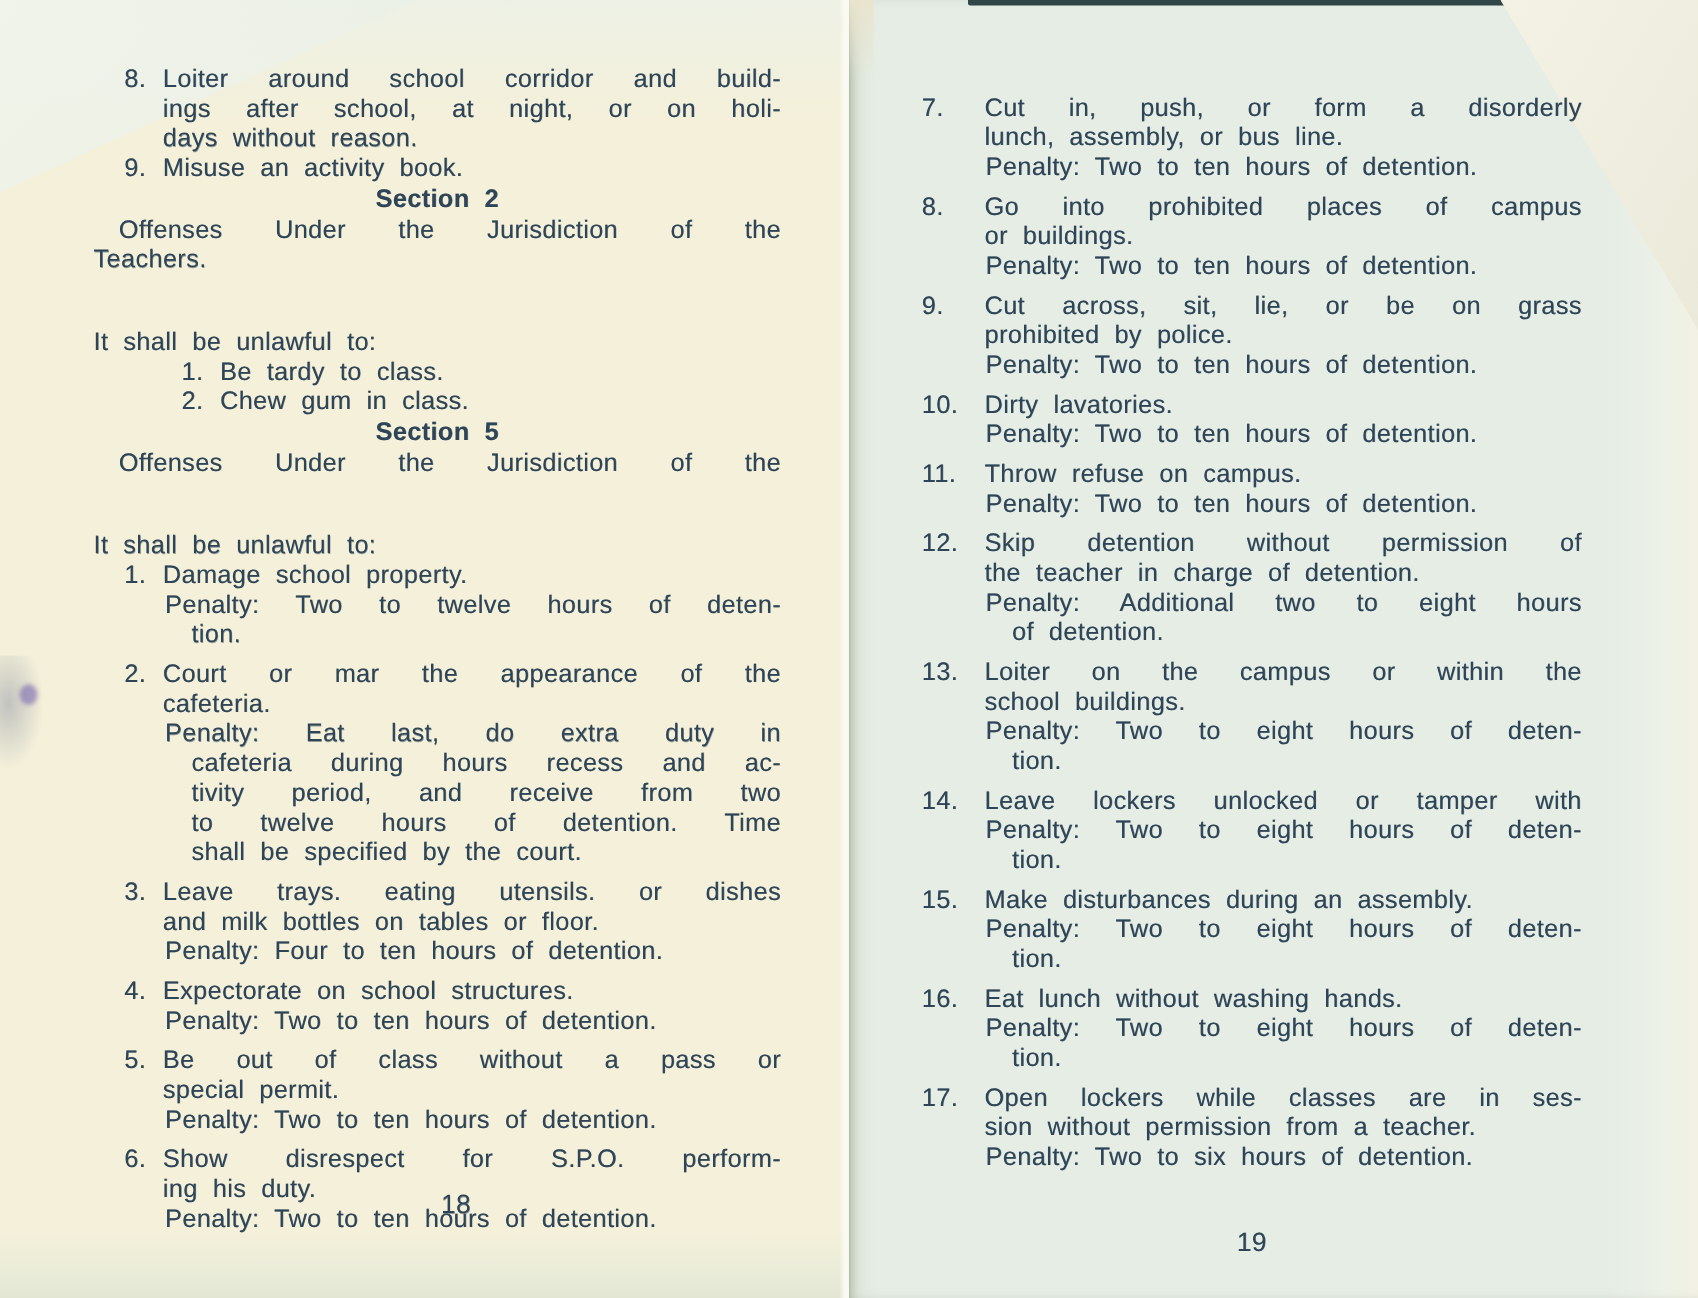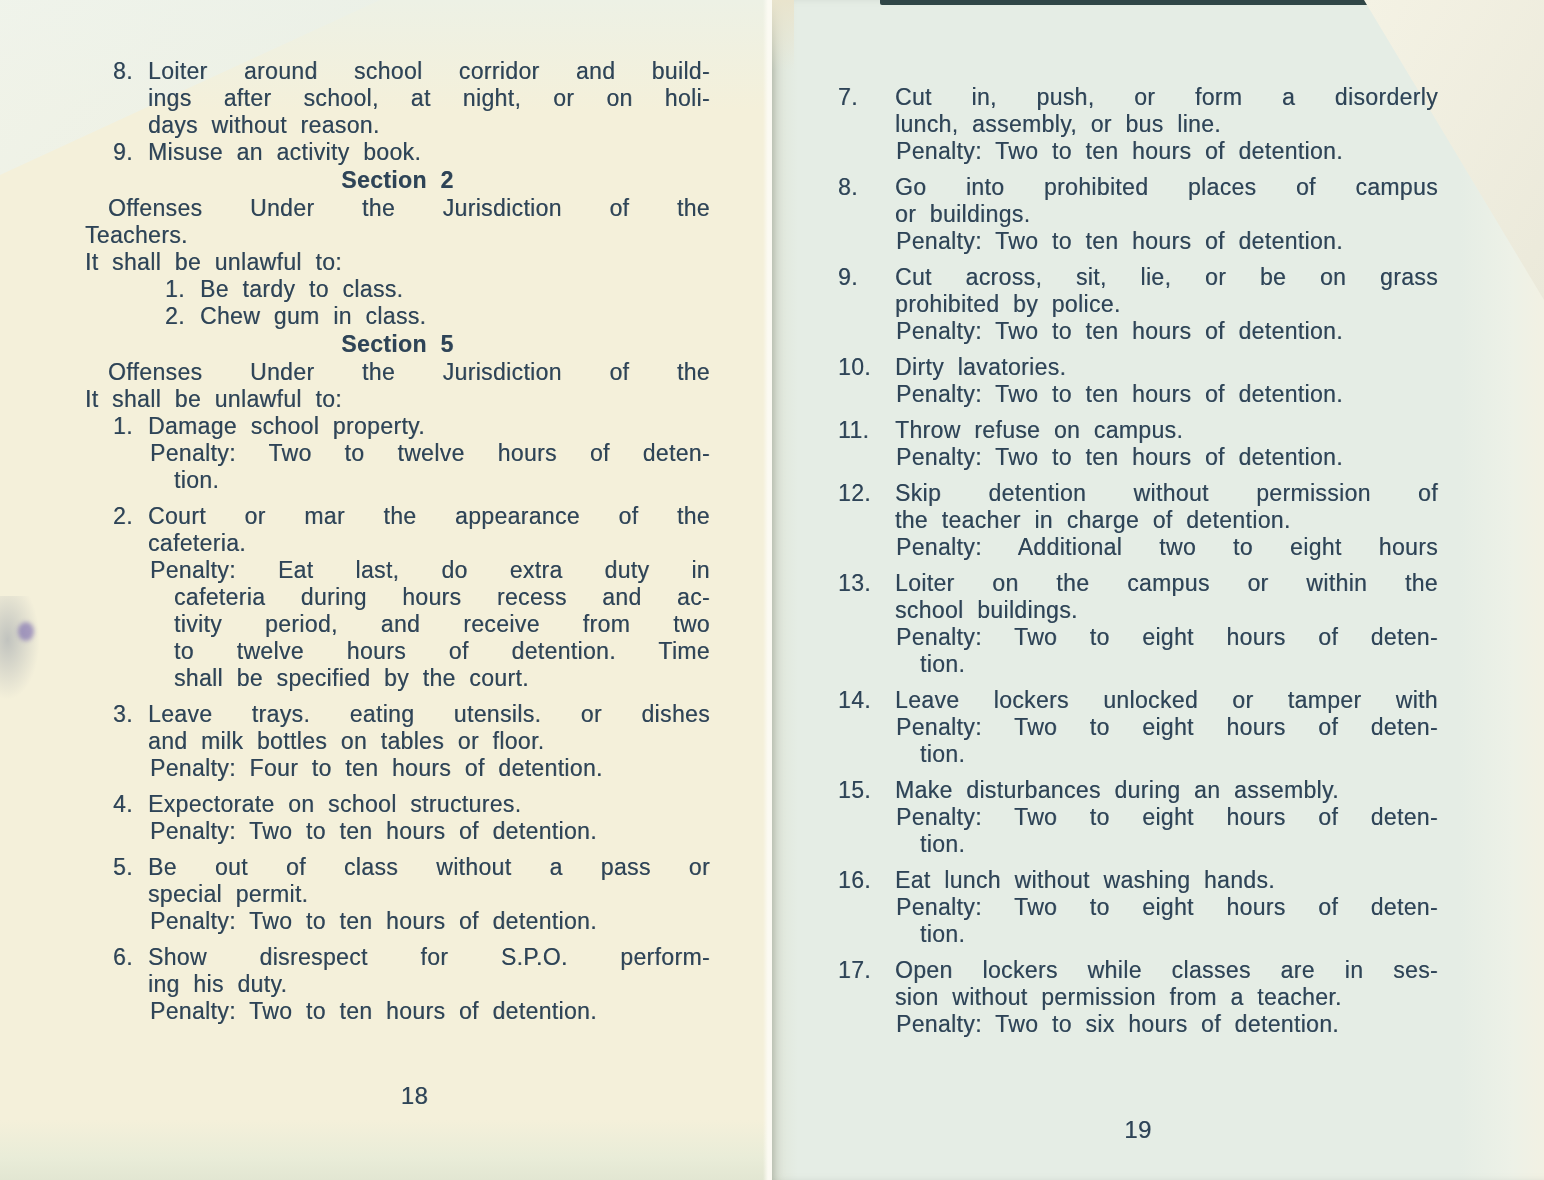--- a/index.html
+++ b/index.html
@@ -51,21 +51,21 @@
     background:rgba(100,80,170,.5);filter:blur(2px);
   }
   .content{position:absolute;}
   .page-left  .content{left:85px;top:58px;width:625px;}
   .page-right .content{left:66px;top:84px;width:600px;}
   .tline{line-height:27px;min-height:27px;}
   .jl{text-align:justify;text-align-last:justify;}
   .ll{text-align:left;}
   .heading{font-weight:bold;text-align:center;line-height:27px;margin:1px 0;}
   .para .ind{text-indent:23px;}
-  .flush{line-height:27px;}
+  .flush{line-height:27px;margin-top:48px;}
   .item{display:flex;}
   .page-left  .item{margin-left:28px;}
   .page-left  .item.deep{margin-left:80px;}
   .page-left  .num{flex:0 0 35px;}
   .page-right .item{margin-left:0;}
   .page-right .num{flex:0 0 57px;}
   .ibody{flex:1;min-width:0;}
   .page-left  .penalty{margin-left:2px;}
   .page-left  .penalty .tline + .tline{margin-left:24px;}
   .page-right .penalty{margin-left:1px;}
@@ -243,20 +243,21 @@
             </div>
           </div>
         </div>
         <div class="item g">
           <span class="num tline ll">12.</span>
           <div class="ibody">
             <div class="tline jl">Skip detention without permission of</div>
             <div class="tline ll">the teacher in charge of detention.</div>
             <div class="penalty">
               <div class="tline jl">Penalty: Additional two to eight hours</div>
+              <div class="tline ll">of detention.</div>
             </div>
           </div>
         </div>
         <div class="item g">
           <span class="num tline ll">13.</span>
           <div class="ibody">
             <div class="tline jl">Loiter on the campus or within the</div>
             <div class="tline ll">school buildings.</div>
             <div class="penalty">
               <div class="tline jl">Penalty: Two to eight hours of deten-</div>

